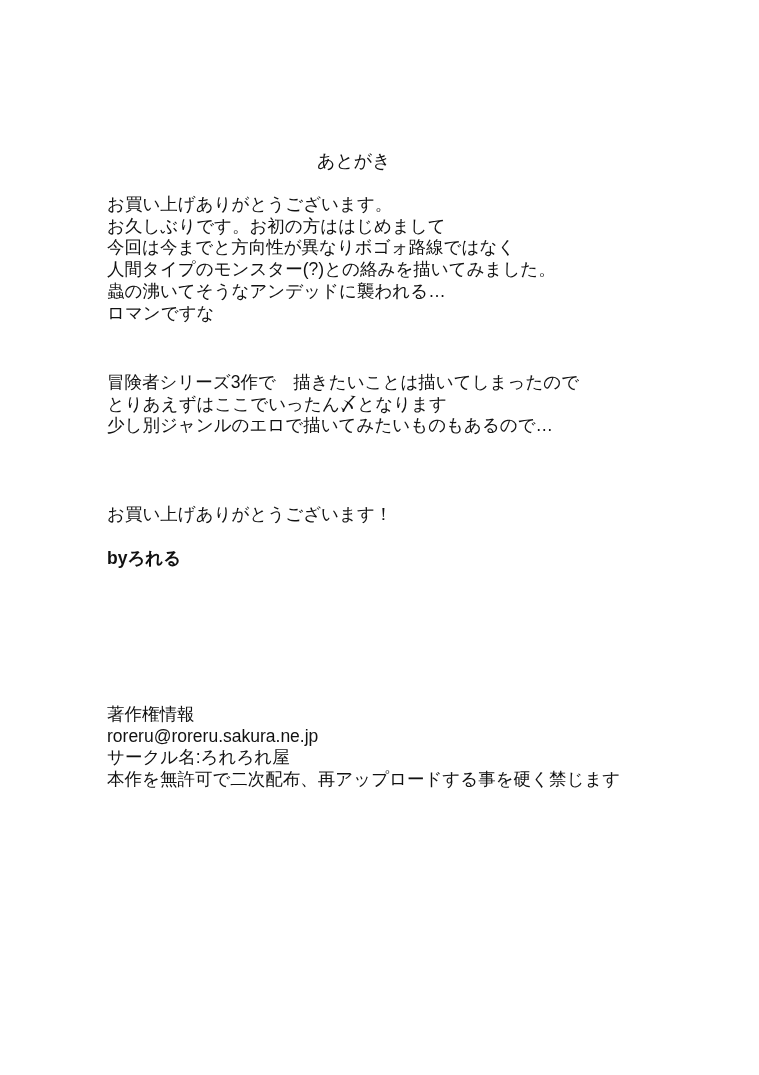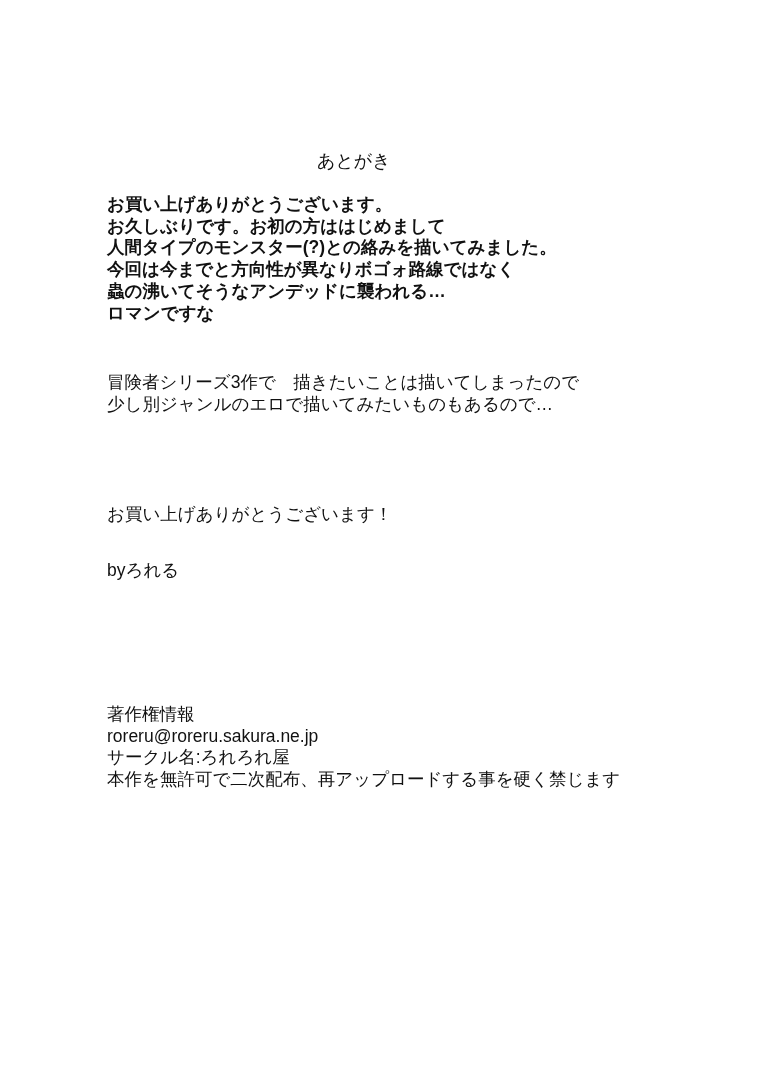--- a/index.html
+++ b/index.html
@@ -26,44 +26,45 @@
   }
   .textblock {
     position: absolute;
     left: 107px;
     font-size: 17.5px;
     line-height: 21.7px;
   }
   .textblock .line {
     white-space: pre-wrap;
   }
-  .block-intro      { top: 194px; font-weight: bold; }
+  .block-intro      { top: 194px; }
   .block-series     { top: 372px; }
   .block-closing    { top: 504px; }
-  .block-signature  { top: 560px; }
+  .block-signature  { top: 548px; font-weight: bold; }
   .block-copyright  { top: 704px; }
 </style>
 </head>
 <body>
 
 <div class="page">
 
   <div class="title">あとがき</div>
 
   <div class="textblock block-intro">
     <div class="line">お買い上げありがとうございます。</div>
     <div class="line">お久しぶりです。お初の方ははじめまして</div>
+    <div class="line">今回は今までと方向性が異なりボゴォ路線ではなく</div>
     <div class="line">人間タイプのモンスター(?)との絡みを描いてみました。</div>
-    <div class="line">今回は今までと方向性が異なりボゴォ路線ではなく</div>
     <div class="line">蟲の沸いてそうなアンデッドに襲われる…</div>
     <div class="line">ロマンですな</div>
   </div>
 
   <div class="textblock block-series">
     <div class="line">冒険者シリーズ3作で　描きたいことは描いてしまったので</div>
+    <div class="line">とりあえずはここでいったん〆となります</div>
     <div class="line">少し別ジャンルのエロで描いてみたいものもあるので…</div>
   </div>
 
   <div class="textblock block-closing">
     <div class="line">お買い上げありがとうございます！</div>
   </div>
 
   <div class="textblock block-signature">
     <div class="line">byろれる</div>
   </div>

